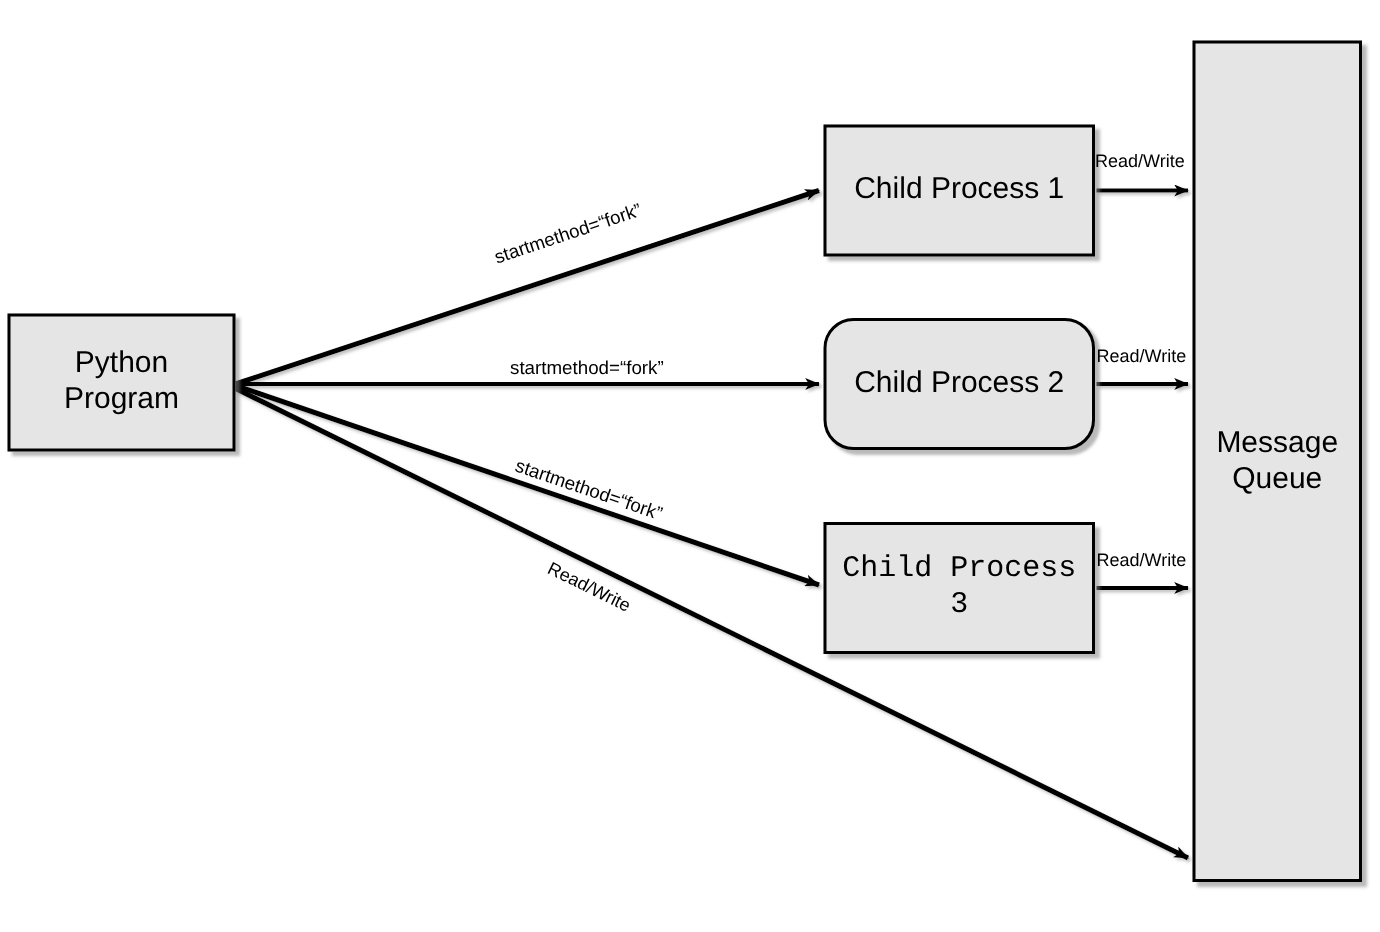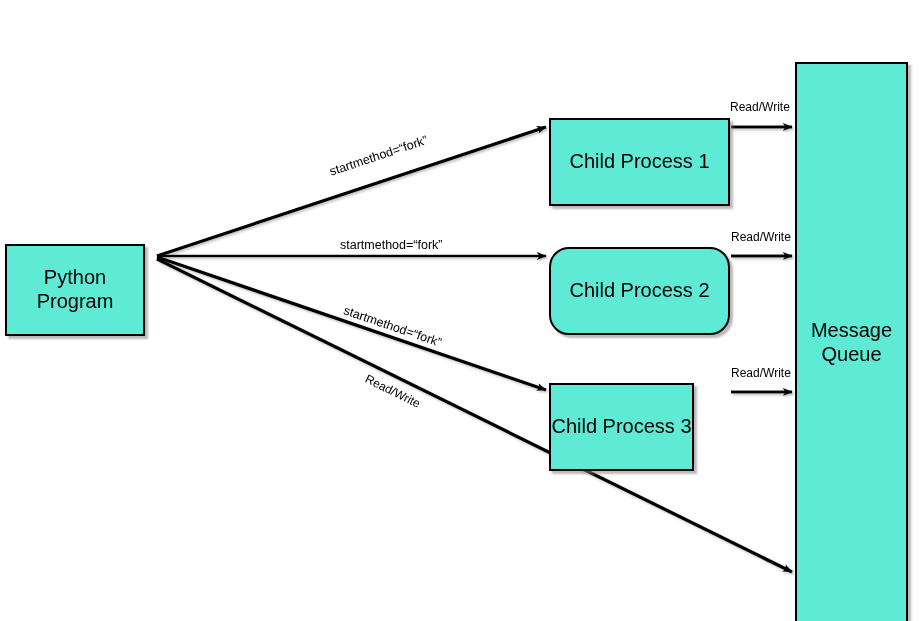--- a/index.html
+++ b/index.html
@@ -19,40 +19,39 @@
   }
   #diagram-svg {
     position: absolute;
     left: 0;
     top: 0;
     width: 920px;
     height: 621px;
   }
   .node-box {
     position: absolute;
-    background: #5eead4;
+    background: #e5e5e5;
     border: 2px solid #000000;
     box-sizing: border-box;
     box-shadow: 3px 3px 2px rgba(130,130,130,0.55);
     display: flex;
     align-items: center;
     justify-content: center;
     text-align: center;
     color: #000000;
     line-height: 1.18;
-    margin-top: 35px;
   }
   .node-label {
     display: block;
     white-space: pre-line;
   }
   #python-program {
     left: 5px;
     top: 209px;
-    width: 140px;
+    width: 152px;
     height: 92px;
     font-size: 20px;
   }
   #child-process-1 {
     left: 549px;
     top: 83px;
     width: 181px;
     height: 88px;
     font-size: 20px;
   }
@@ -60,23 +59,24 @@
     left: 549px;
     top: 212px;
     width: 181px;
     height: 88px;
     font-size: 20px;
     border-radius: 20px;
   }
   #child-process-3 {
     left: 549px;
     top: 348px;
-    width: 145px;
+    width: 181px;
     height: 88px;
     font-size: 20px;
+    font-family: Liberation Mono, monospace;
   }
   #message-queue {
     left: 795px;
     top: 27px;
     width: 113px;
     height: 561px;
     font-size: 20px;
   }
   .edge-label {
     position: absolute;

